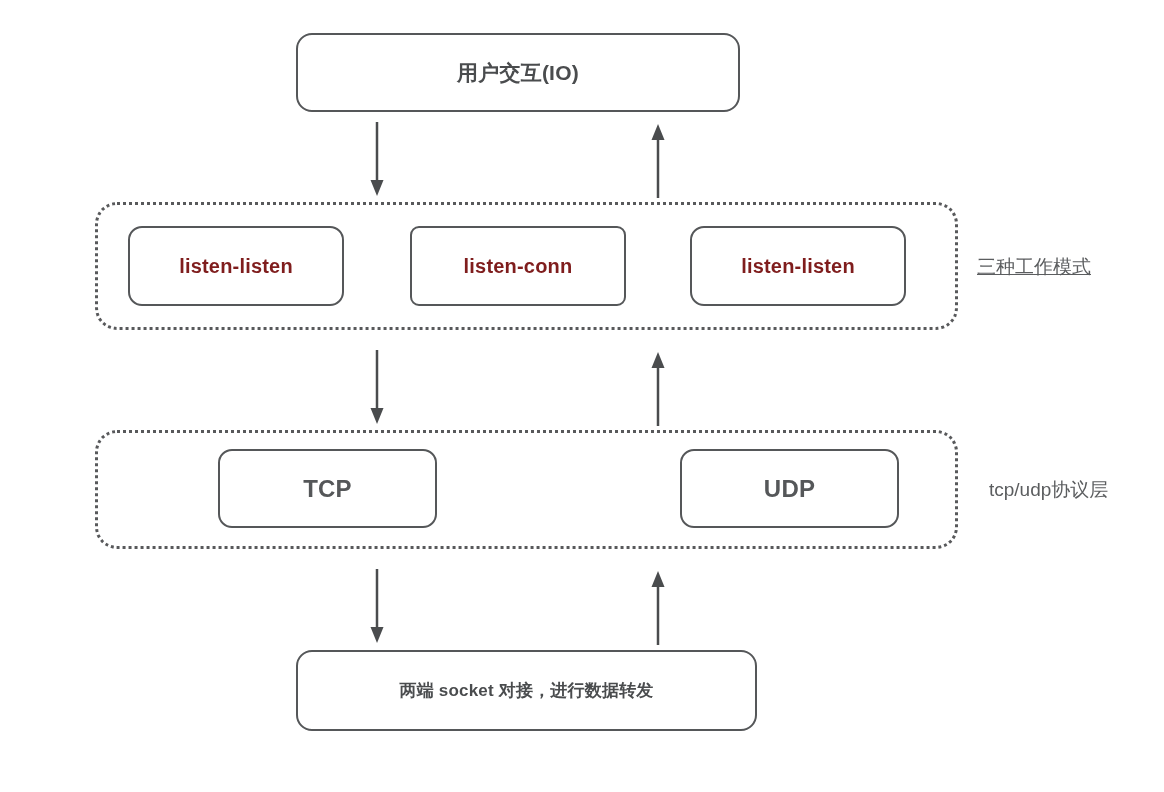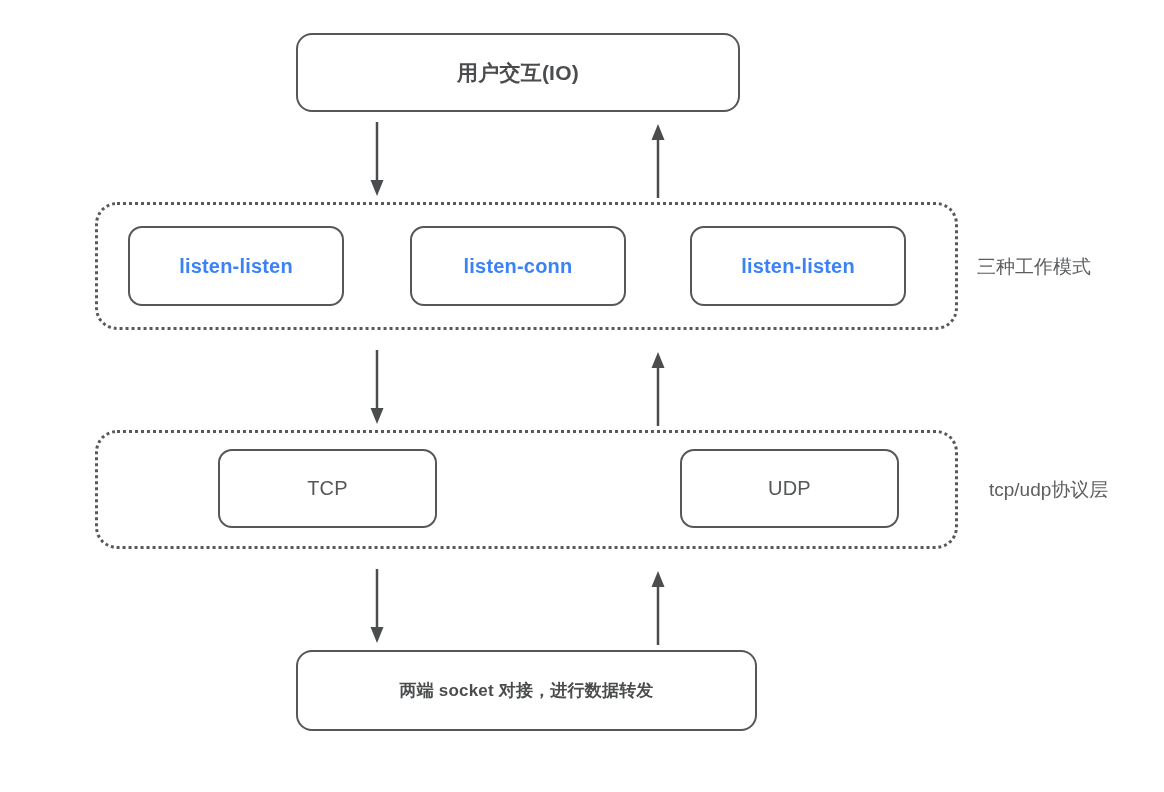--- a/index.html
+++ b/index.html
@@ -43,49 +43,49 @@
 
   
   #node-user-io { left: 296px; top: 33px; width: 444px; height: 79px; }
   #node-user-io .node-label { font-size: 21px; font-weight: 700; color: #4a4c4e; }
 
   #node-socket-forward { left: 296px; top: 650px; width: 461px; height: 81px; }
   #node-socket-forward .node-label { font-size: 17px; font-weight: 700; color: #4a4c4e; }
 
   
   #node-mode-0 { left: 128px; top: 226px; width: 216px; height: 80px; }
-  #node-mode-1 { left: 410px; top: 226px; width: 216px; height: 80px; }
+  #node-mode-1 { left: 410px; top: 226px; width: 216px; height: 80px; border-radius: 9px; }
   #node-mode-2 { left: 690px; top: 226px; width: 216px; height: 80px; }
-  .mode .node-label { font-size: 20px; font-weight: 600; color: #3b82f6; }
+  .mode .node-label { font-size: 20px; font-weight: 600; color: #7f1d1d; }
 
   
   #node-proto-0 { left: 218px; top: 449px; width: 219px; height: 79px; }
   #node-proto-1 { left: 680px; top: 449px; width: 219px; height: 79px; }
-  .proto .node-label { font-size: 20px; font-weight: 400; color: #555759; }
+  .proto .node-label { font-size: 24px; font-weight: 700; color: #555759; }
 
   
   .group {
     position: absolute;
     box-sizing: border-box;
     border: 3px dotted #58595b;
     border-radius: 22px;
     background: transparent;
   }
   #group-modes { left: 95px; top: 202px; width: 863px; height: 128px; }
   #group-protocols { left: 95px; top: 430px; width: 863px; height: 119px; }
 
   
   .group-caption {
     position: absolute;
     font-size: 19px;
     color: #5b5d5f;
     font-weight: 400;
     white-space: nowrap;
   }
-  #caption-modes { left: 977px; top: 254px; }
+  #caption-modes { left: 977px; top: 254px; text-decoration: underline; }
   #caption-protocols { left: 989px; top: 477px; }
 
   
   .arrow {
     position: absolute;
   }
   .arrow svg { display: block; overflow: visible; }
 
   #arrow-io-to-modes   { left: 364px; top: 122px; }
   #arrow-modes-to-io   { left: 645px; top: 122px; }

